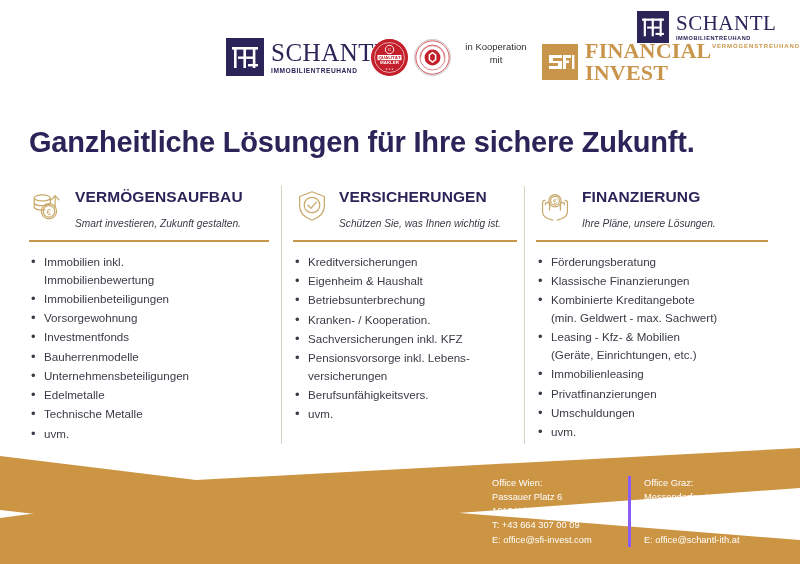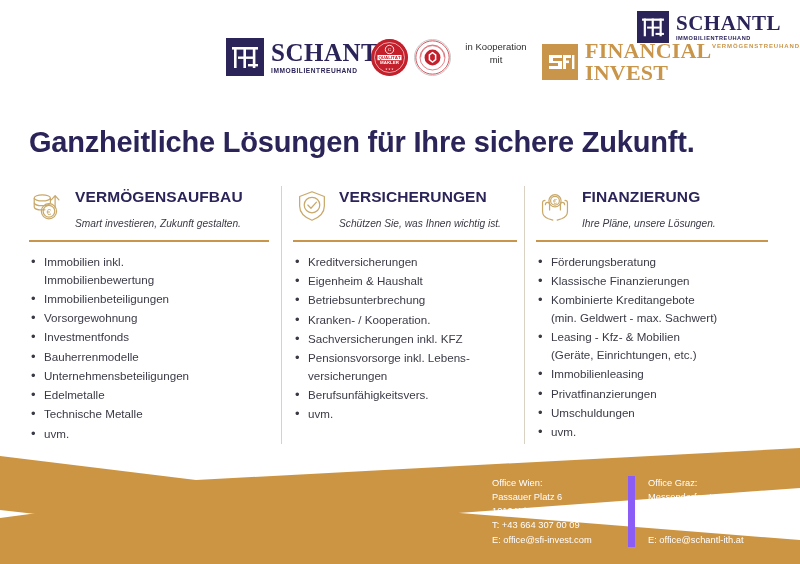--- a/index.html
+++ b/index.html
@@ -27,21 +27,21 @@
   .ith-mark {
     background: #2b2458;
     display: flex; align-items: center; justify-content: center;
     flex: none;
   }
   .ith-mark svg { display: block; }
   .ith-words { display: flex; flex-direction: column; justify-content: center; }
   .ith-name {
     color: #2b2458;
     font-family: "Liberation Serif", serif;
-    font-weight: bold;
+    font-weight: normal;
     letter-spacing: 0.5px;
     line-height: 1;
   }
   .ith-sub {
     color: #2b2458;
     font-weight: bold;
     line-height: 1;
     letter-spacing: 0.55px;
   }
 
@@ -176,21 +176,21 @@
     position: absolute; left: 492px; top: 476px;
     display: flex; gap: 0; align-items: flex-end;
   }
   .office {
     color: #ffffff;
     font-size: 9.3px;
     line-height: 1.52;
     white-space: nowrap;
   }
   .office-wien { width: 136px; }
-  .office-graz { padding-left: 13px; border-left: 7px solid #8b5cf6; }
+  .office-graz { padding-left: 13px; border-left: 3px solid #8b5cf6; }
 </style>
 </head>
 <body>
 
 <div id="page">
 
   <div class="logo-bar">
 
     <div class="ith-lockup logo-ith-main">
       <div class="ith-mark">

